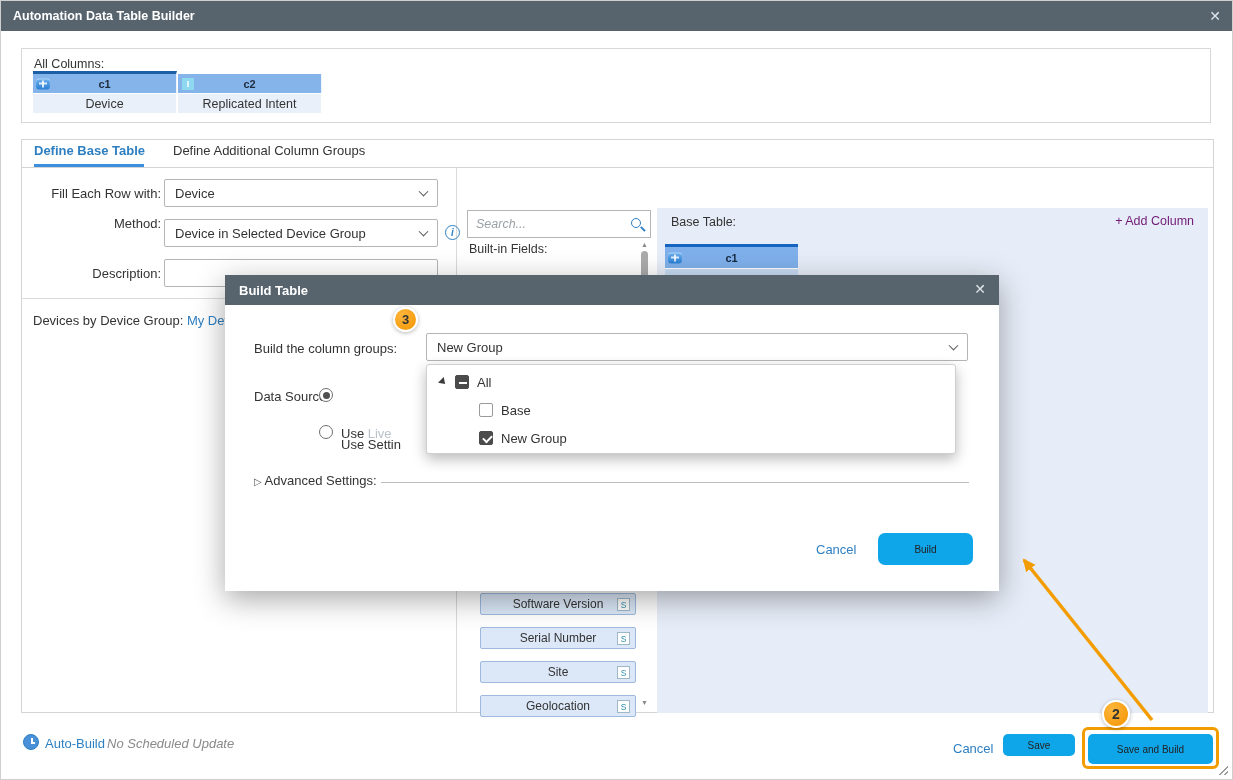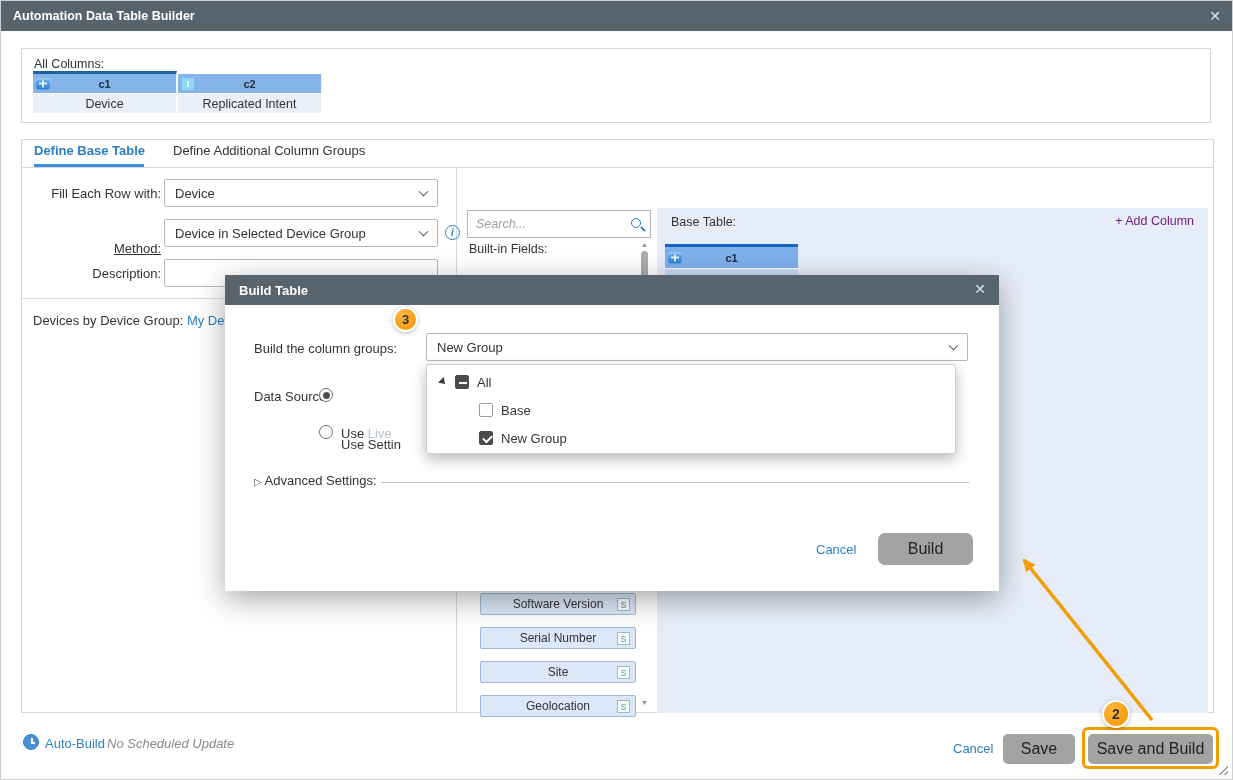--- a/index.html
+++ b/index.html
@@ -73,21 +73,21 @@
   .exp-tri { font-size:10px; color:#555; }
 
   .dropdown-panel { left:425px; top:363px; width:530px; height:90px; background:#fff; border:1px solid #cfcfcf; border-radius:3px; box-shadow:0 5px 14px rgba(0,0,0,.28); z-index:12; }
   .tree-row { position:absolute; height:28px; display:flex; align-items:center; font-size:13px; color:#333; cursor:pointer; }
   .cb { width:14px; height:14px; border:1px solid #9a9a9a; border-radius:2px; background:#fff; margin-right:8px; position:relative; flex:0 0 auto; cursor:pointer; }
   .cb.dark { background:#4b4b4b; border-color:#4b4b4b; }
   .cb.indet::after { content:""; position:absolute; left:3px; top:6px; width:8px; height:2px; background:#fff; }
   .cb.checked::after { content:""; position:absolute; left:3px; top:3px; width:7px; height:4px; border-left:2px solid #fff; border-bottom:2px solid #fff; transform:rotate(-45deg); }
   .node-tri { width:0; height:0; border-left:4.5px solid transparent; border-right:4.5px solid transparent; border-top:6px solid #3b3b3b; transform:rotate(-45deg); margin-right:8px; cursor:pointer; }
 
-  .btn-yellow { position:absolute; background:#a3a3a3; border:none; border-radius:5px; color:#222; font-size:16px; font-family:"Liberation Sans",sans-serif; cursor:pointer; display:flex; align-items:center; justify-content:center; }
+  .btn-yellow { position:absolute; background:#0ea5e9; border:none; border-radius:5px; color:#222; font-size:10px; font-family:"Liberation Sans",sans-serif; cursor:pointer; display:flex; align-items:center; justify-content:center; }
   .link-btn { position:absolute; color:#2e7fc1; font-size:13px; cursor:pointer; }
 
   
   .clock-icon { position:absolute; left:22px; top:733px; width:16px; height:16px; border-radius:50%; background:#4a90d9; border:1px solid #2e7fc1; }
   .clock-icon::before { content:""; position:absolute; left:7px; top:3px; width:1.6px; height:5px; background:#fff; }
   .clock-icon::after { content:""; position:absolute; left:7px; top:7px; width:4px; height:1.6px; background:#fff; }
   .auto-build { left:44px; top:735px; font-size:13px; color:#2e7fc1; cursor:pointer;text-align:center; }
   .sched { left:106px; top:735px; font-size:13px; font-style:italic; color:#8a8a8a; }
 
   
@@ -126,21 +126,21 @@
   <div class="abs tab-underline"></div>
   <div class="abs tabs-divider"></div>
   <div class="abs v-divider"></div>
 
   <div class="f-label" style="left:20px; top:185px;">Fill Each Row with:</div>
   <div class="sel" style="left:163px; top:178px; width:274px;">
     <span>Device</span>
     <span class="chev"></span>
   </div>
 
-  <div class="f-label" style="left:20px; top:240px;text-decoration:underline;">Method:</div>
+  <div class="f-label" style="left:20px; top:215px;">Method:</div>
   <div class="sel" style="left:163px; top:218px; width:274px;">
     <span>Device in Selected Device Group</span>
     <span class="chev"></span>
   </div>
   <div class="info-icon" style="left:444px; top:224px;">i</div>
 
   <div class="f-label" style="left:20px; top:265px;">Description:</div>
   <input class="txt-input" style="left: 163px; top: 258px; width: 274px;">
 
   <div class="abs h-divider"></div>
@@ -236,21 +236,21 @@
       <span class="cb dark checked"></span>
       <span>New Group</span>
     </div>
   </div>
 
   <span class="clock-icon"></span>
   <div class="abs auto-build">Auto-Build</div>
   <div class="abs sched">No Scheduled Update</div>
 
   <div class="link-btn" style="left:952px; top:740px;">Cancel</div>
-  <button class="btn-yellow" style="left:1002px; top:733px; width:72px; height:30px;">Save</button>
+  <button class="btn-yellow" style="left:1002px; top:733px; width:72px; height:22px;">Save</button>
   <button class="btn-yellow" style="left:1087px; top:733px; width:125px; height:30px;">Save and Build</button>
 
   <div class="abs anno-rect"></div>
   <div class="step-badge" style="left:392px; top:306px; width:25px; height:25px; font-size:13px;">3</div>
   <div class="step-badge" style="left:1101px; top:699px; width:28px; height:28px; font-size:14px;">2</div>
 
   <svg class="abs arrow-svg" width="1233" height="780">
     <defs>
       <marker id="ah" markerUnits="userSpaceOnUse" markerWidth="16" markerHeight="14" refX="11" refY="6" orient="auto">
         <path d="M0,0 L13,6 L0,12 z" fill="#f39c00"></path>

